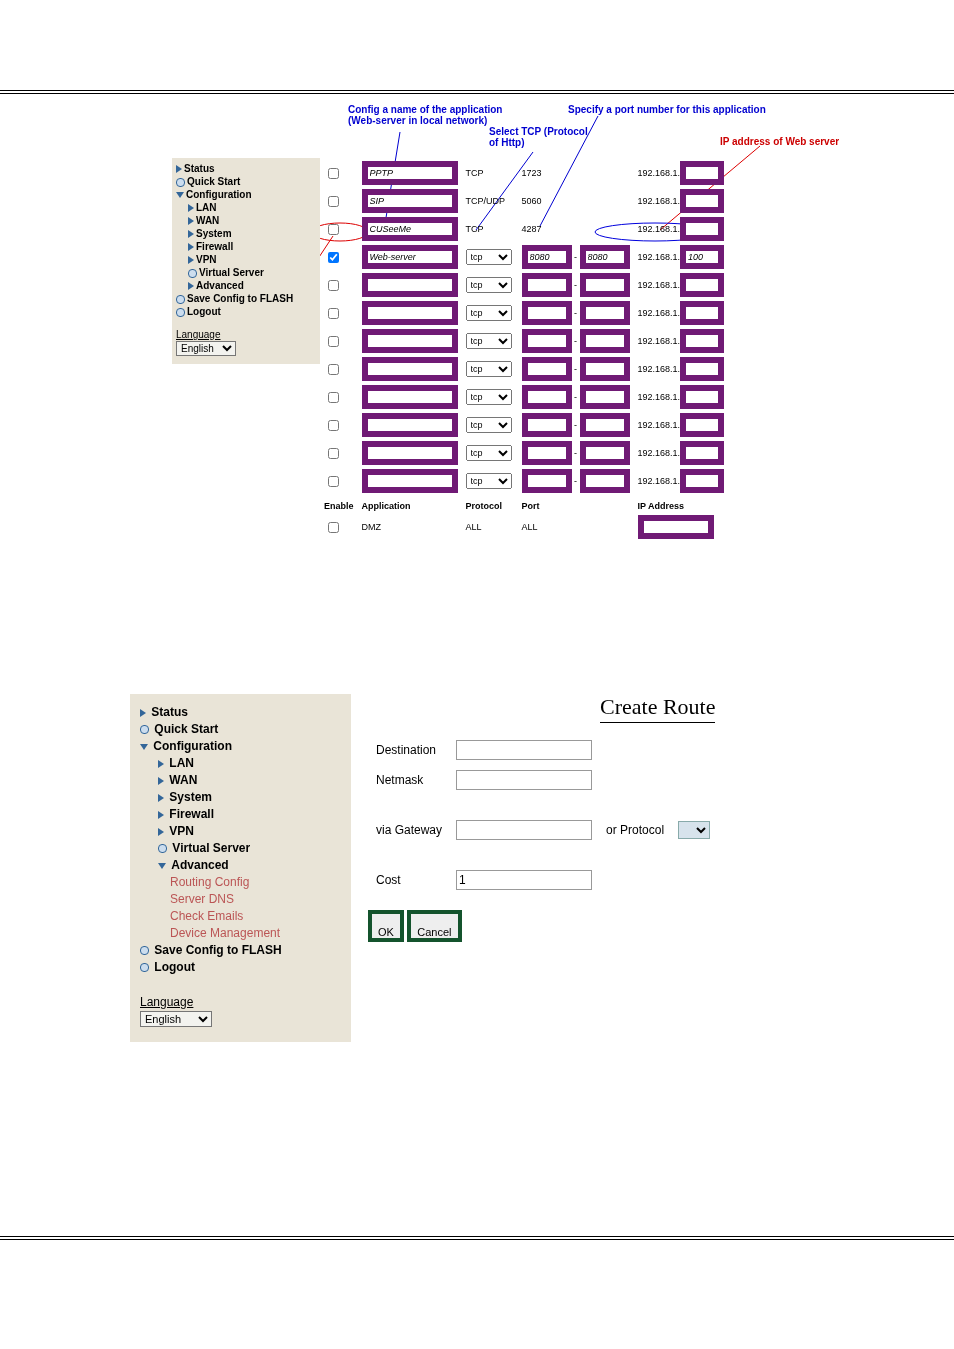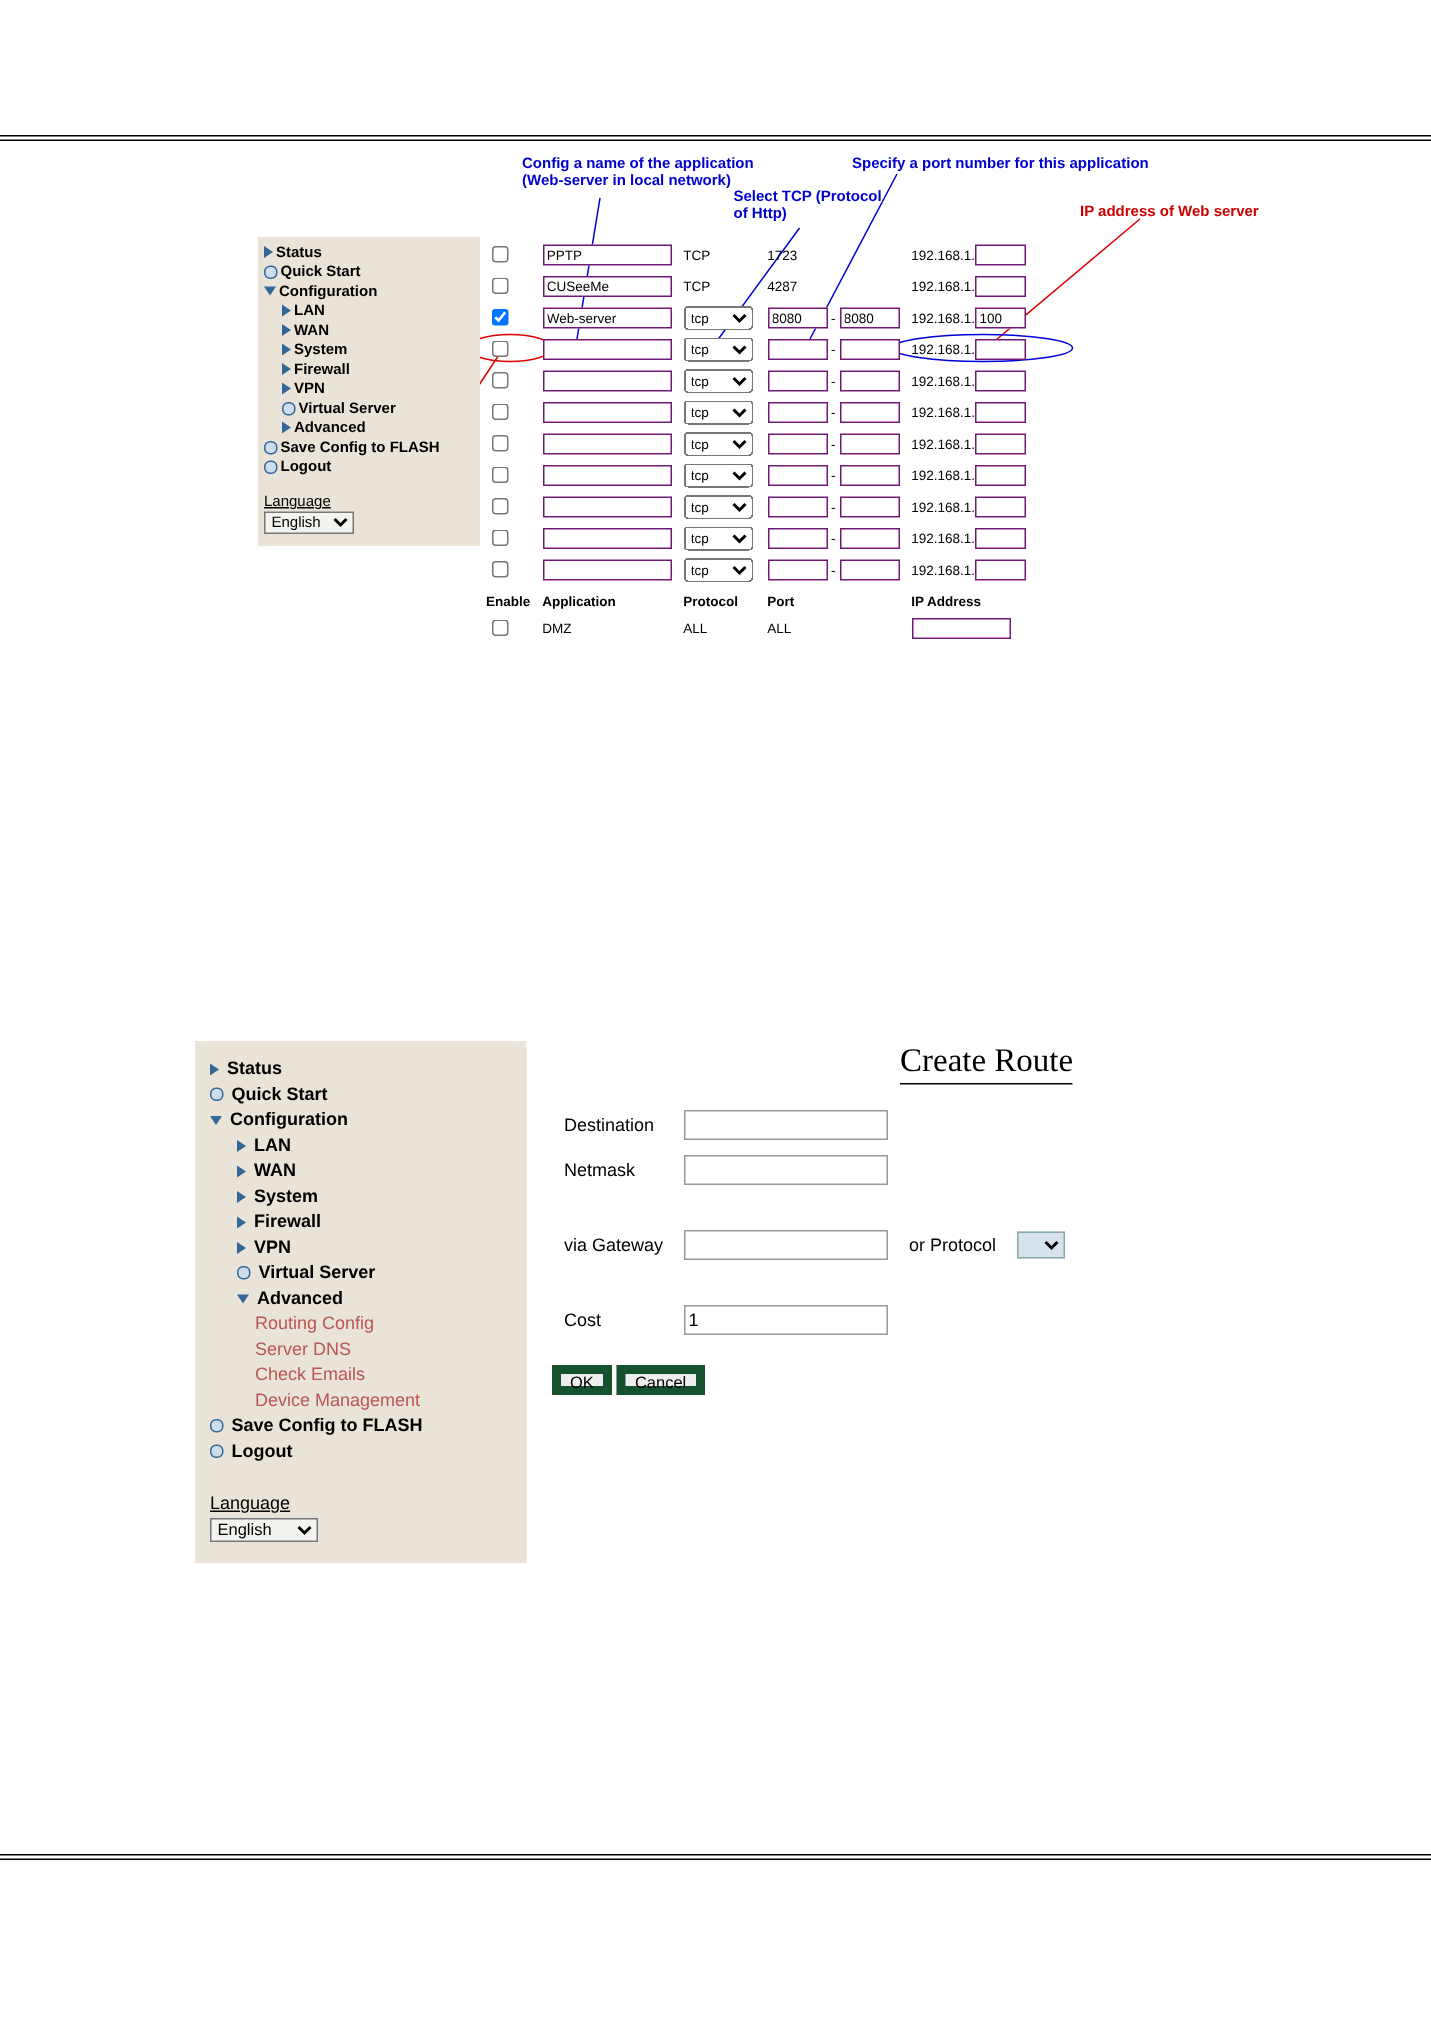--- a/index.html
+++ b/index.html
@@ -48,21 +48,21 @@
   .blue-note{ color:#0000d0; font-size:10px; font-weight:bold; position:absolute; }
 
   .vs-table {
     position: absolute;
     left: 320px;
     top: 55px;
     border-collapse: collapse;
     font-size: 9px;
   }
   .vs-table td { padding: 2px 4px; }
-  .vs-table input[type=text] { font-size:9px; height:12px; padding:0 2px; border:1px solid #701a75;}
+  .vs-table input[type=text] { font-size:9px; height:12px; padding:0 2px; border:6px solid #701a75;font-style:italic;}
   .chk { width:11px;height:11px; }
   .proto-fixed { display:inline-block; min-width:48px;}
   .proto-sel { font-size:9px; width:46px; height:16px; }
   .port-in { width:34px;}
   .ip-in { width:28px;}
   .app-in { width:80px;}
 
   .vs-head td { font-weight:bold; font-size:9px; padding-top:6px;}
   svg.anno { position:absolute; left:0; top:0; pointer-events:none; }
 
@@ -98,21 +98,21 @@
     left: 600px;
     top: 0;
     font-family: Georgia, serif;
     font-size: 22px;
     border-bottom: 1px solid #000;
     padding-bottom:2px;
   }
   .route-box table td { padding: 4px 6px; font-size:12px;margin-top:12px;}
   .route-box input[type=text]{ width:130px; height:16px; font-size:12px; border:1px solid #999;}
   .iface-sel { width:32px;height:18px; background:#d7e3ec; border:1px solid #8aa;}
-  .btn { font-size:11px; height:20px; border:6px solid #14532d; background:#eee; padding:0 6px;}
+  .btn { font-size:11px; height:20px; border:4px solid #14532d; background:#eee; padding:12px 6px;}
 </style>
 </head>
 <body>
 
 <div class="page">
   <div class="hr-top"></div>
 
   <div class="fig1">
 
     <div class="blue-note" style="left:348px; top:0px; width:160px;">Config a name of the application (Web-server in local network)</div>
@@ -152,20 +152,27 @@
       </div>
     </div>
 
     <table class="vs-table" id="vs-table">
         <tbody>
           <tr>
       <td><input type="checkbox" class="chk" style=""></td>
       <td><input type="text" class="app-in" value="PPTP" style=""></td>
       <td><span class="proto-fixed">TCP</span></td>
       <td><span>1723</span></td>
+      <td><span>192.168.1.</span><input type="text" class="ip-in" value="" style=""></td>
+    </tr>
+          <tr>
+      <td><input type="checkbox" class="chk" style=""></td>
+      <td><input type="text" class="app-in" value="SIP" style=""></td>
+      <td><span class="proto-fixed">TCP/UDP</span></td>
+      <td><span>5060</span></td>
       <td><span>192.168.1.</span><input type="text" class="ip-in" value="" style=""></td>
     </tr>
           <tr>
       <td><input type="checkbox" class="chk" style=""></td>
       <td><input type="text" class="app-in" value="CUSeeMe" style=""></td>
       <td><span class="proto-fixed">TCP</span></td>
       <td><span>4287</span></td>
       <td><span>192.168.1.</span><input type="text" class="ip-in" value="" style=""></td>
     </tr>
           <tr>

